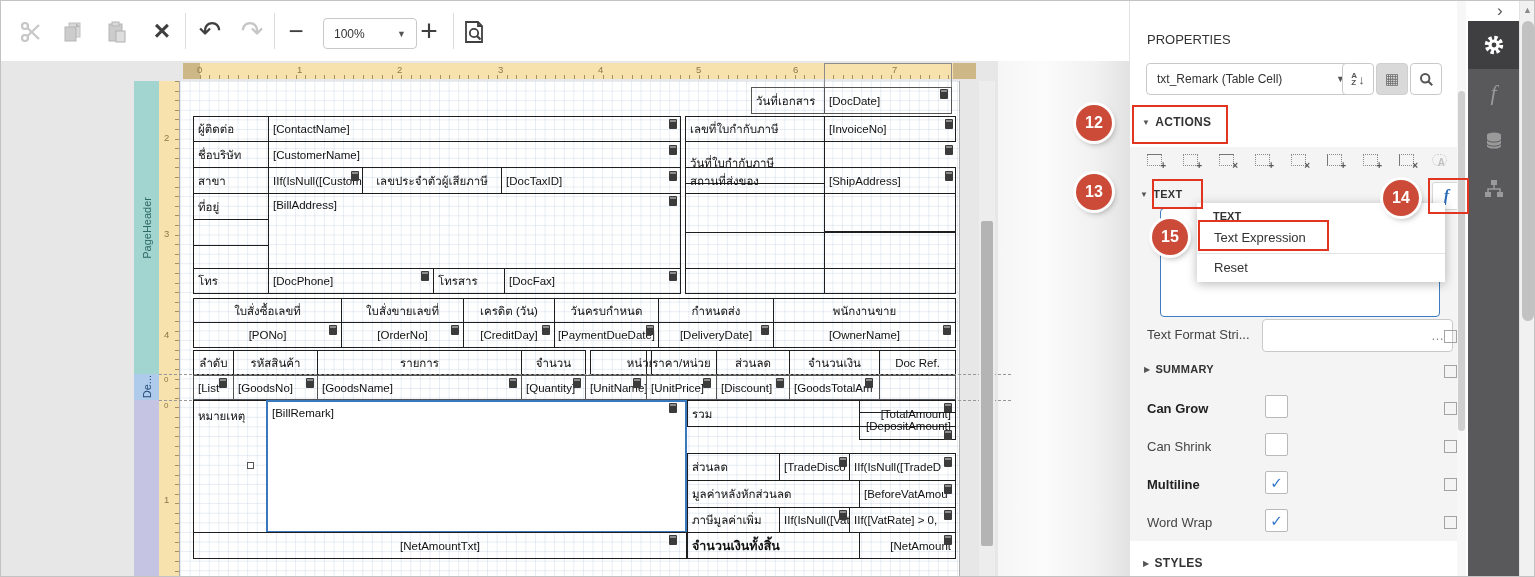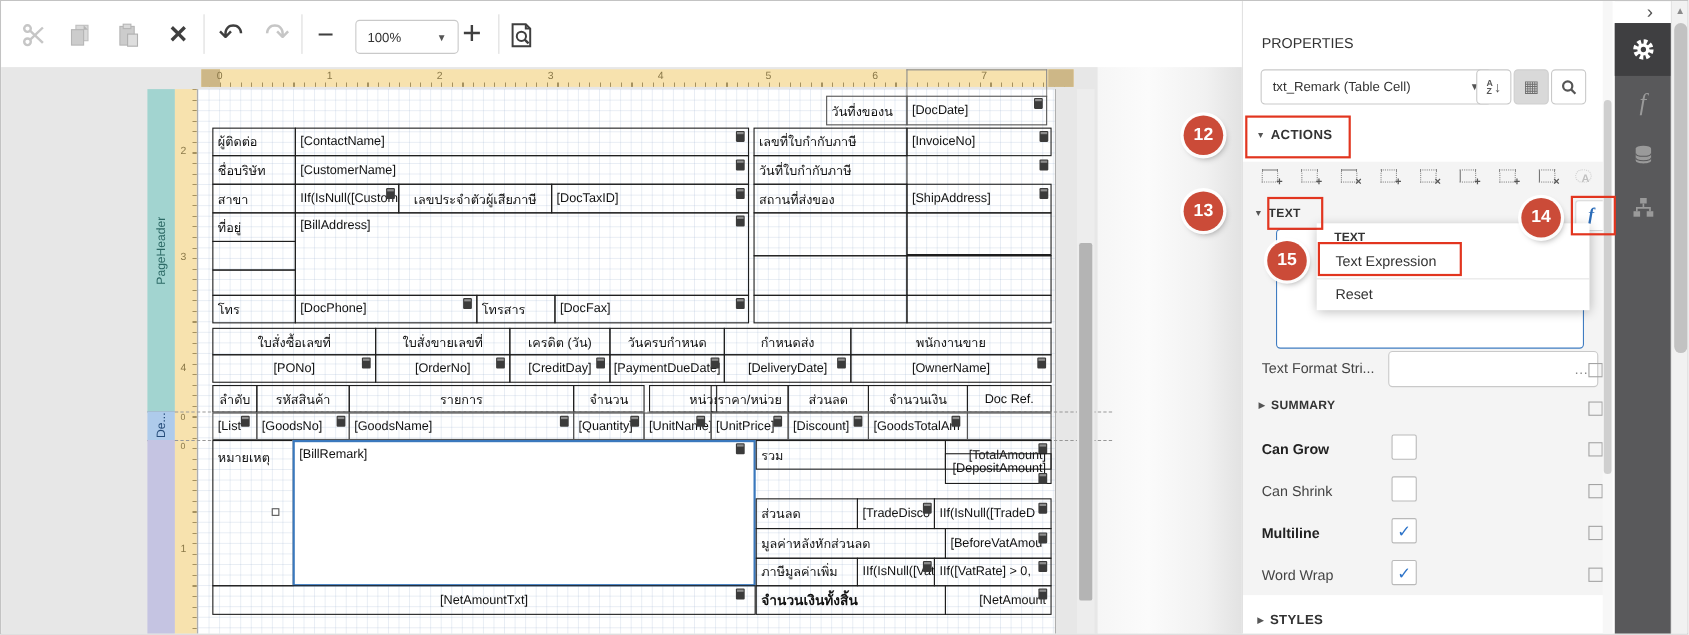--- a/index.html
+++ b/index.html
@@ -162,21 +162,21 @@
   <span class="rnum" style="left:163px;top:328px;">4</span>
   <span class="rnum" style="left:163px;top:374px;font-size:8px;">0</span>
   <span class="rnum" style="left:163px;top:400px;font-size:8px;">0</span>
   <span class="rnum" style="left:163px;top:493px;">1</span>
 
   <div id="page"></div>
 
 
   <div class="c gray" style="left:823px;top:62px;width:128px;height:25px;border-bottom:none;"></div>
   <div class="c" style="left:750px;top:86px;width:74px;height:27px;border-color:#555;">
-    <span>วันที่งของน</span>
+    <span>วันที่เอกสาร</span>
     </div>
   <div class="c" style="left:823px;top:86px;width:128px;height:27px;border-color:#555;">
     <span>[DocDate]</span>
     </div>
   <i class="fh" style="left:939px;top:88px;"></i>
 
   <div class="c" style="left:192px;top:115px;width:76px;height:26px;">
       <span>ผู้ติดต่อ</span>
     </div>
   <div class="c" style="left:267px;top:115px;width:413px;height:26px;">
@@ -228,21 +228,21 @@
     </div>
   <i class="fh" style="left:668px;top:270px;"></i>
 
   <div class="c" style="left:684px;top:115px;width:140px;height:26px;">
       <span>เลขที่ใบกำกับภาษี</span>
     </div>
   <div class="c" style="left:823px;top:115px;width:132px;height:26px;">
       <span>[InvoiceNo]</span>
     </div>
   <i class="fh" style="left:944px;top:118px;"></i>
-  <div class="c" style="left:684px;top:140px;width:140px;height:27px;">
+  <div class="c" style="left:684px;top:140px;width:140px;height:43px;">
       <span>วันที่ใบกำกับภาษี</span>
     </div>
   <i class="fh" style="left:944px;top:144px;"></i>
   <div class="c" style="left:684px;top:166px;width:140px;height:27px;">
       <span>สถานที่ส่งของ</span>
     </div>
   <div class="c" style="left:823px;top:166px;width:132px;height:27px;">
       <span>[ShipAddress]</span>
     </div>
   <i class="fh" style="left:944px;top:170px;"></i>

